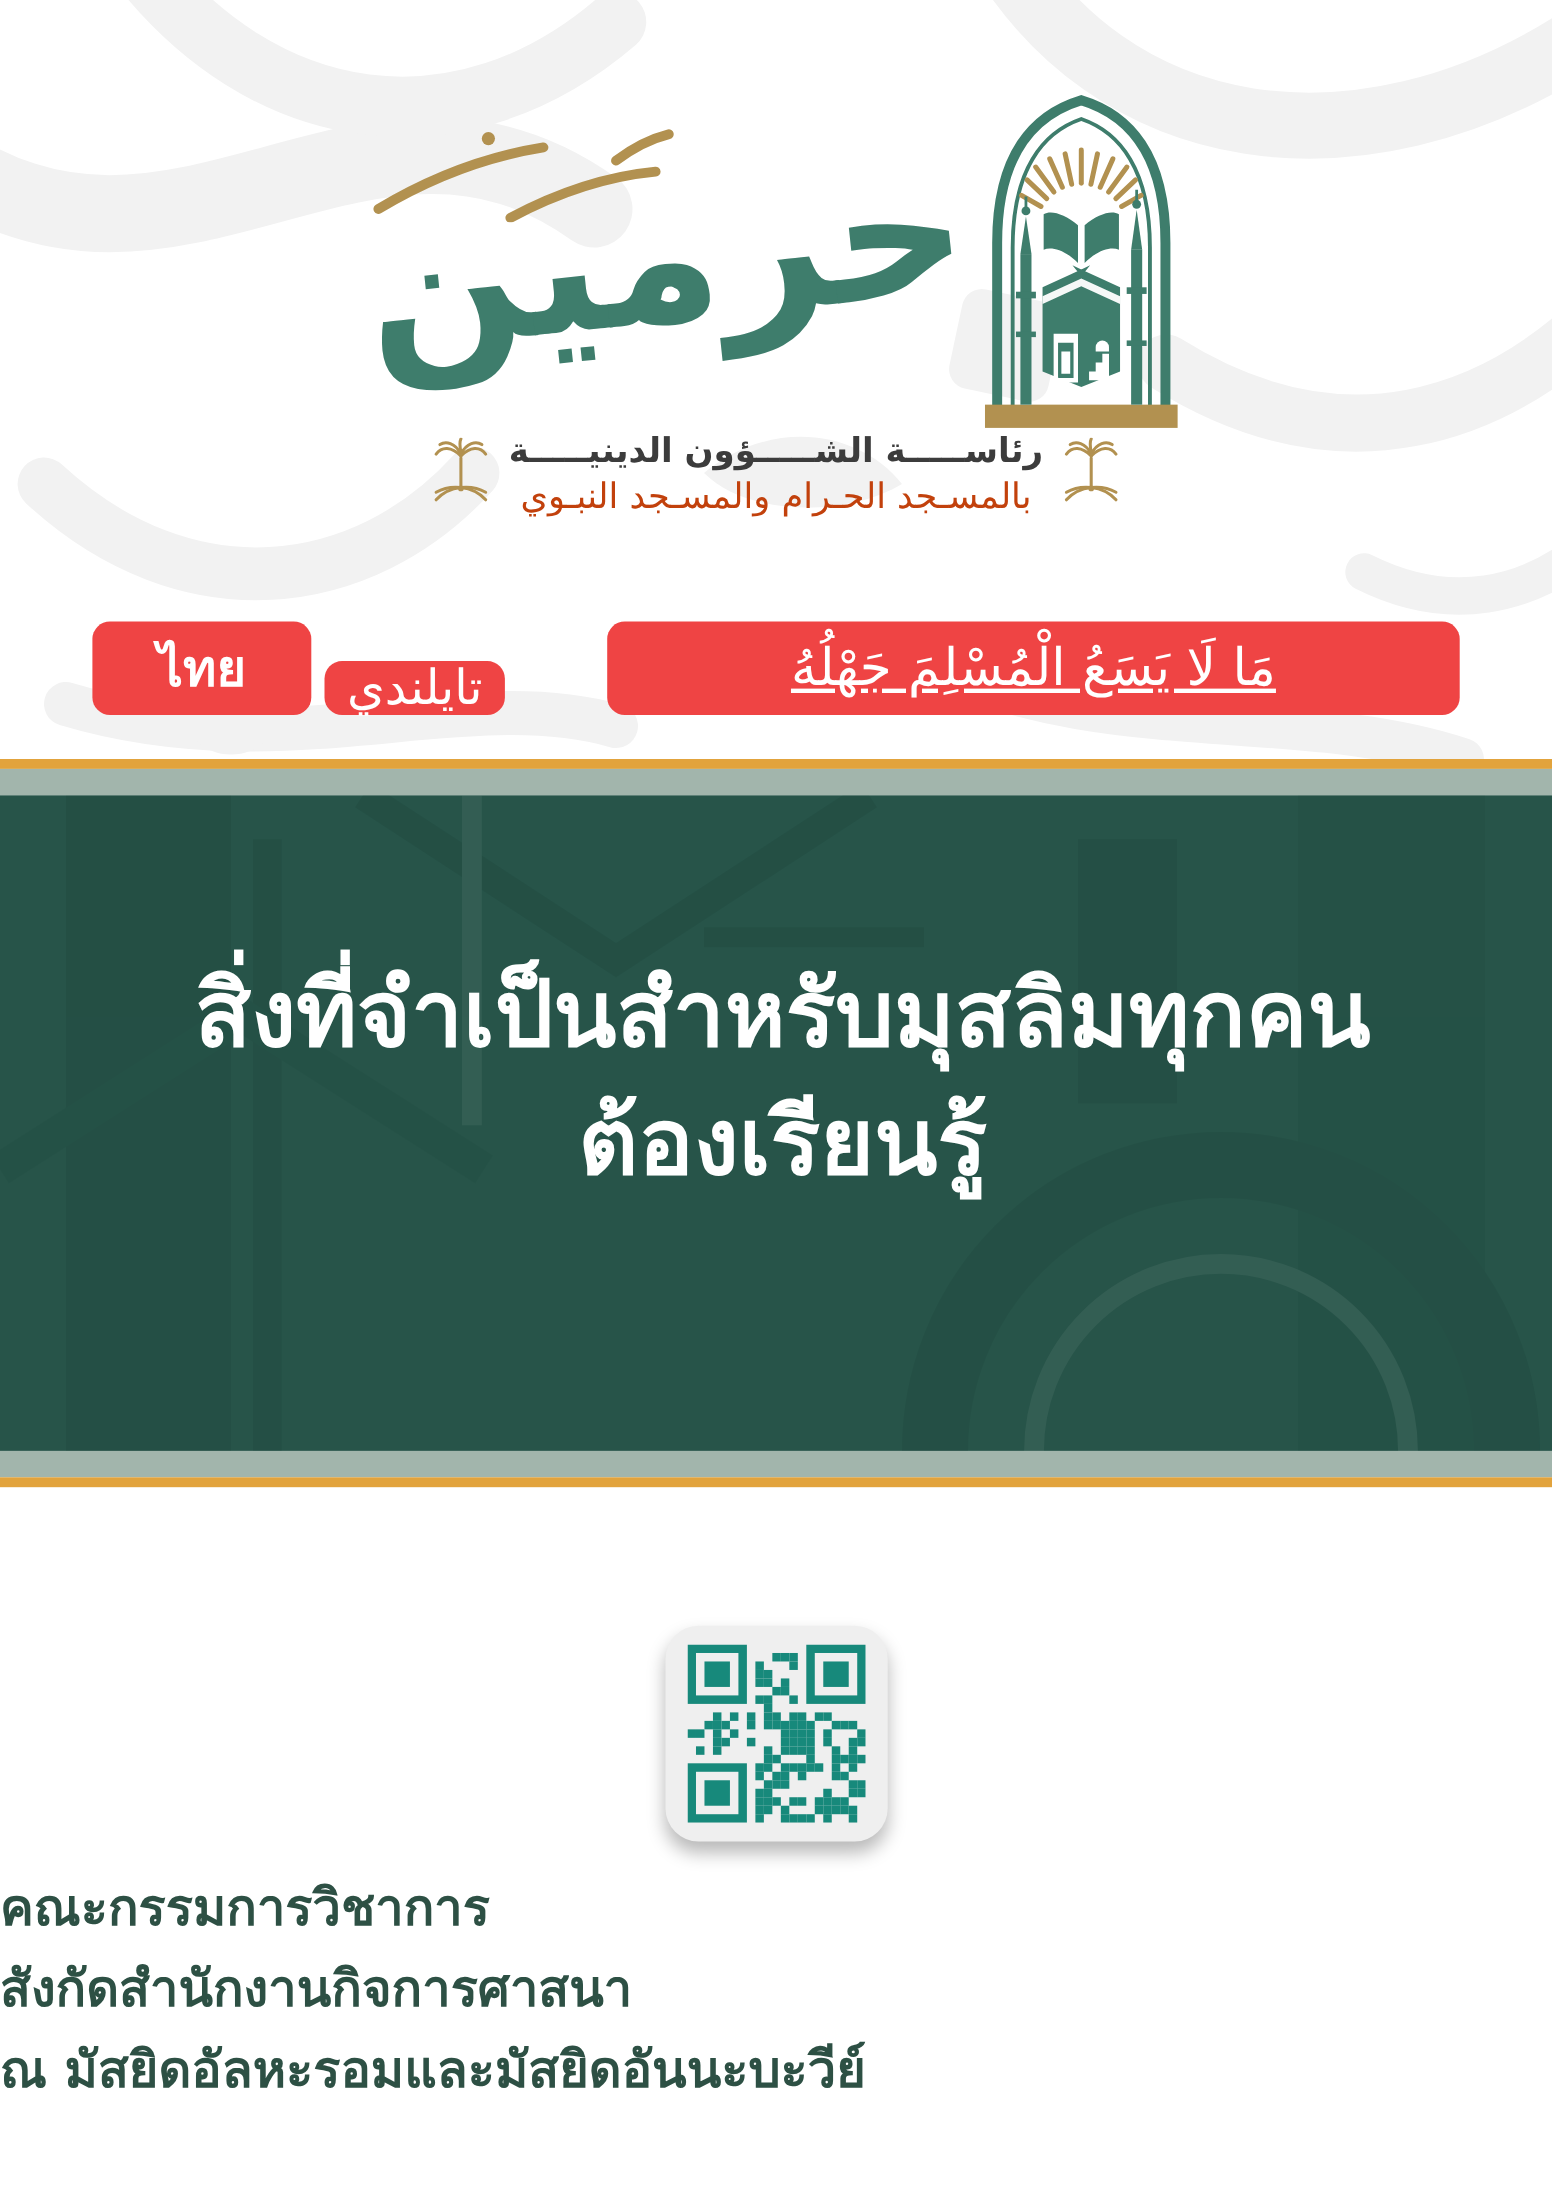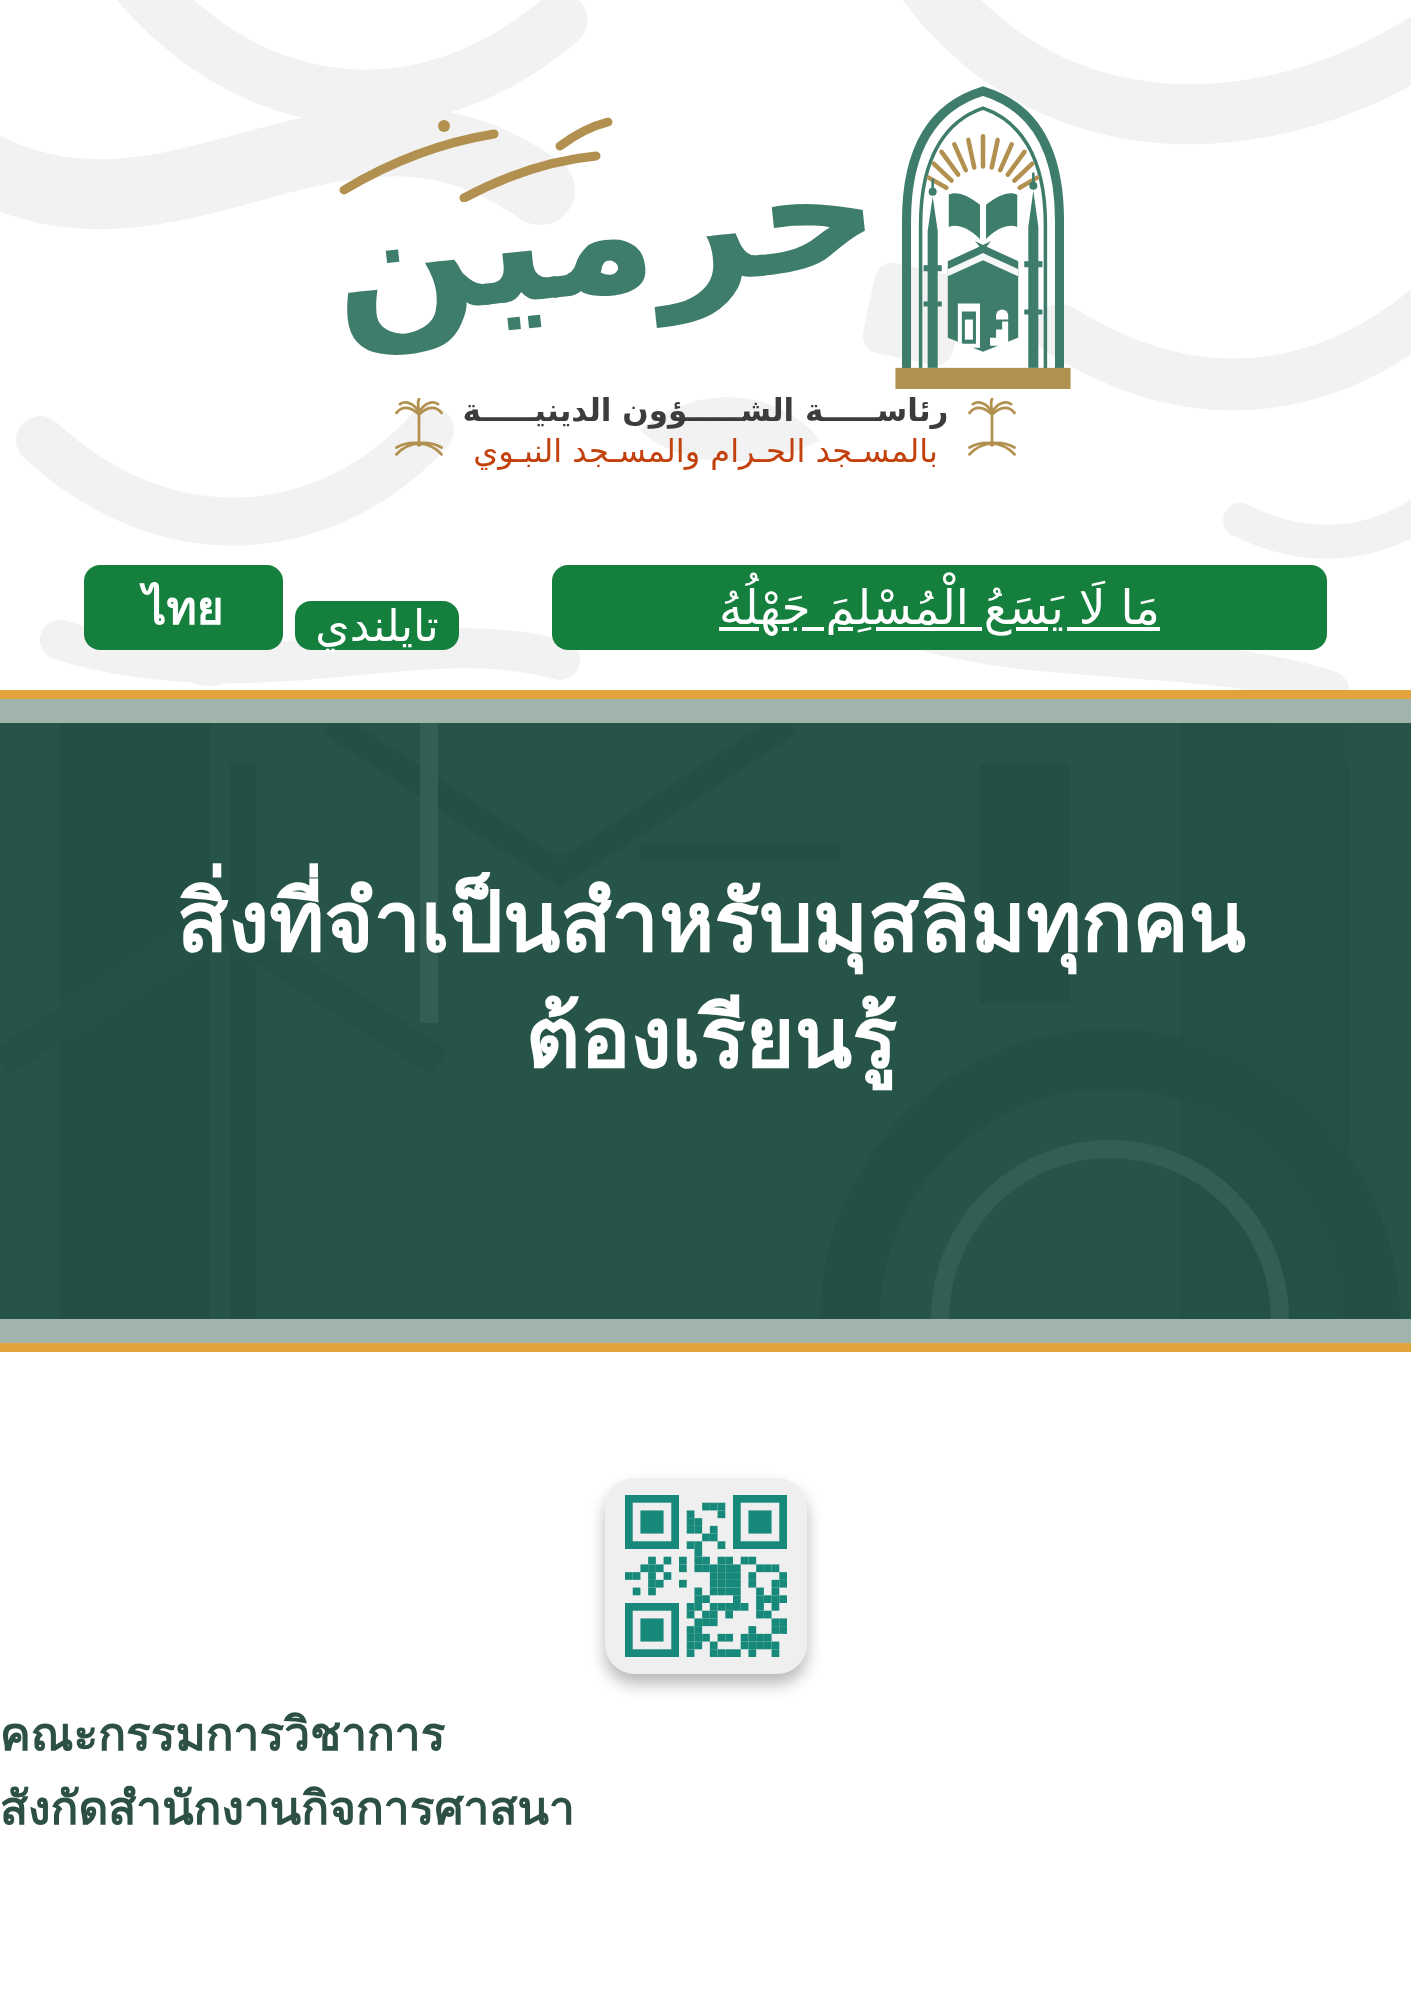--- a/index.html
+++ b/index.html
@@ -26,21 +26,21 @@
   .org-text { text-align:center; direction:rtl; }
   .org-line1 { font-size:31px; font-weight:bold; color:#3c3c3c; letter-spacing:0; }
   .org-line2 { font-size:32px; color:#c2410c; margin-top:4px; }
 
   
   .lang-row {
     position:absolute; top:565px; left:84px; width:1243px; height:85px;
     display:flex; align-items:stretch; gap:12px;
   }
   .pill {
-    background:#15803d; border:none; border-radius:16px; color:#ffffff;
+    background:#ef4444; border:none; border-radius:16px; color:#ffffff;
     display:flex; align-items:center; justify-content:center;
     font-family:"DejaVu Sans","Liberation Sans",sans-serif; cursor:pointer;
   }
   .pill-thai  { width:199px; font-size:46px; font-weight:bold; }
   .pill-ar    { width:164px; font-size:44px;margin-top:36px; }
   .pill-title { width:775px; margin-left:auto; font-size:47px; cursor:default; direction:rtl;text-decoration:underline; }
 
   
   .banner { position:absolute; top:690px; left:0; width:100%; }
   .gold-line { height:9px; background:#E2A33C; }
@@ -361,15 +361,16 @@
         <rect x="128" y="16" width="24" height="24" fill="#17897B"></rect>
         <rect x="0" y="112" width="56" height="56" fill="#17897B"></rect>
         <rect x="8" y="120" width="40" height="40" fill="#efefef"></rect>
         <rect x="16" y="128" width="24" height="24" fill="#17897B"></rect>
       </svg>
   </div>
 
   <footer class="footer">
     <div>คณะกรรมการวิชาการ</div>
     <div>สังกัดสำนักงานกิจการศาสนา</div>
+    <div>ณ มัสยิดอัลหะรอมและมัสยิดอันนะบะวีย์</div>
   </footer>
 
 </div>
 
 </body></html>

